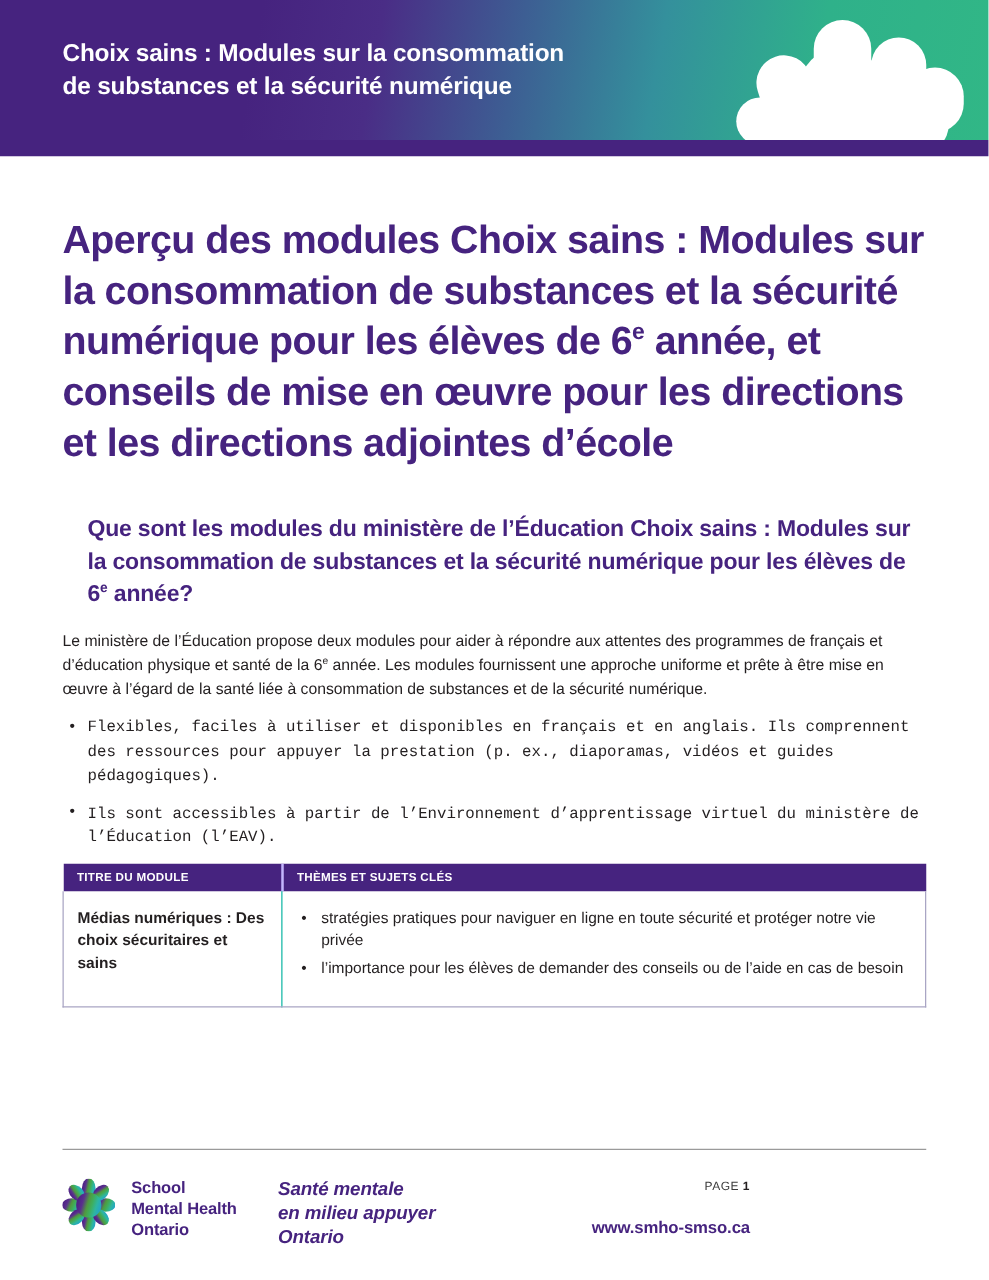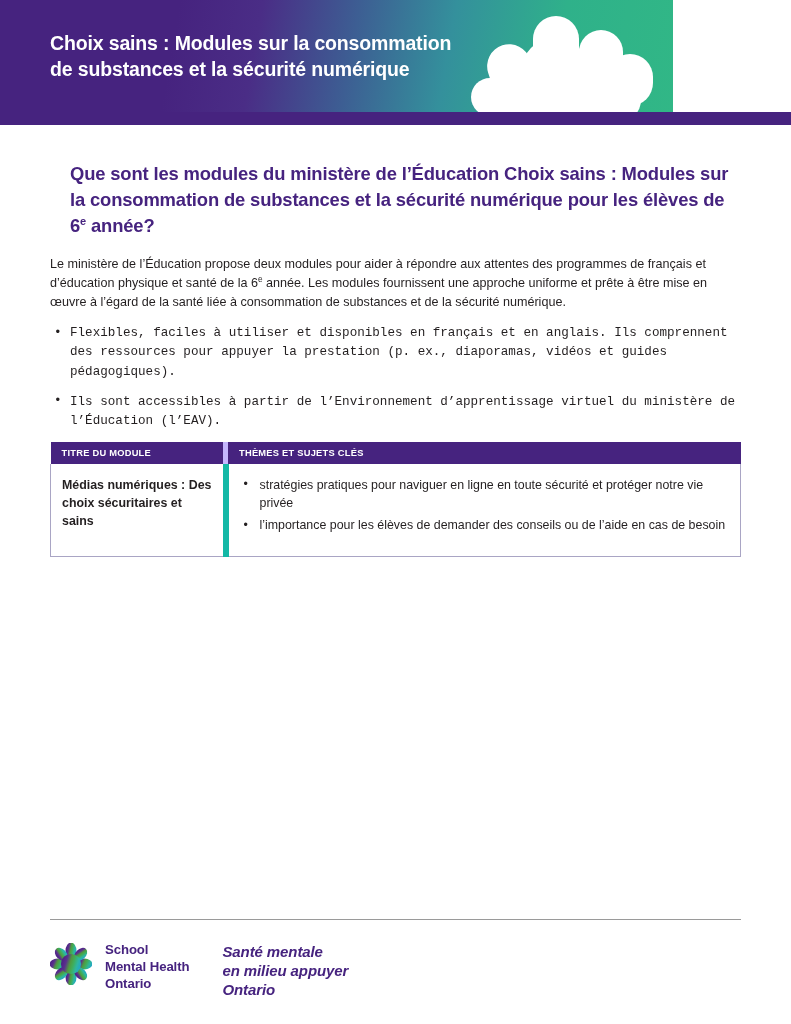--- a/index.html
+++ b/index.html
@@ -17,21 +17,21 @@
     position: relative;
     width: 791px;
     height: 1024px;
     background: #ffffff;
     overflow: hidden;
   }
 
   
   .header {
     position: relative;
-    width: 673px;
+    width: 791px;
     height: 112px;
     background: linear-gradient(100deg,
         #46237f 0%,
         #46237f 26%,
         #4a2d86 38%,
         #3d5e93 52%,
         #34909c 66%,
         #2fb18a 82%,
         #31b786 100%);
     overflow: hidden;
@@ -151,38 +151,38 @@
     table-layout: fixed;
   }
   .modules-table thead th {
     background: #46237f;
     color: #ffffff;
     font-size: 9.3px;
     font-weight: bold;
     letter-spacing: 0.25px;
     text-align: left;
     padding: 6px 10px 6px 11px;
-    border-right: 5px solid #c4b5fd;
+    border-right: 2px solid #c4b5fd;
     vertical-align: middle;
   }
   .modules-table thead th:last-child { border-right: none; }
   .modules-table th.col-title { width: 175px; }
 
   .modules-table tbody td {
     border: 1px solid #a9a5c4;
     border-top: none;
     vertical-align: top;
     padding: 12px 11px 18px 11px;
     color: #231f20;
     font-size: 12.4px;
     line-height: 1.46;
   }
   .modules-table tbody td.cell-title {
     font-weight: bold;
-    border-right: 6px solid #14b8a6;
+    border-right: 1px solid #14b8a6;
   }
   .modules-table tbody td.cell-topics {
     padding-left: 0;
     padding-right: 14px;
     border-left: none;
   }
 
   ul.cell-bullets { list-style: none; }
   ul.cell-bullets > li {
     position: relative;
@@ -283,20 +283,21 @@
         <rect x="8" y="64" width="50" height="38" rx="19"></rect>
         <circle cx="92" cy="58" r="34"></circle>
         <circle cx="134" cy="62" r="30"></circle>
       </g>
     </svg>
   </div>
   <div class="header-bottom-bar"></div>
 
   <div class="content">
 
+    <h1 class="doc-title"><span>Aperçu des modules Choix sains : Modules sur la consommation de substances et la sécurité numérique pour les élèves de 6</span><sup>e</sup><span> année, et conseils de mise en œuvre pour les directions et les directions adjointes d’école</span></h1>
 
     <h2 class="section-heading"><span>Que sont les modules du ministère de l’Éducation Choix sains : Modules sur la consommation de substances et la sécurité numérique pour les élèves de 6</span><sup>e</sup><span> année?</span></h2>
 
     <p class="body-para"><span>Le ministère de l’Éducation propose deux modules pour aider à répondre aux attentes des programmes de français et d’éducation physique et santé de la 6</span><sup>e</sup><span> année. Les modules fournissent une approche uniforme et prête à être mise en œuvre à l’égard de la santé liée à consommation de substances et de la sécurité numérique.</span></p>
 
 
     <ul class="bullets">
       <li>Flexibles, faciles à utiliser et disponibles en français et en anglais. Ils comprennent des ressources pour appuyer la prestation (p. ex., diaporamas, vidéos et guides pédagogiques).</li>
       <li>Ils sont accessibles à partir de l’Environnement d’apprentissage virtuel du ministère de l’Éducation (l’EAV).</li>
     </ul>
@@ -360,17 +361,21 @@
         <span>Mental Health</span><br>
         <span>Ontario</span>
       </div>
 
       <div class="logo-text-fr">
         <span>Santé mentale</span><br>
         <span>en milieu appuyer</span><br>
         <span>Ontario</span>
       </div>
 
+      <div class="footer-right">
+        <div class="page-label"><span>PAGE </span><b>1</b></div>
+        <div class="footer-url">www.smho-smso.ca</div>
+      </div>
 
     </div>
   </div>
 
 </div>
 
 </body></html>

